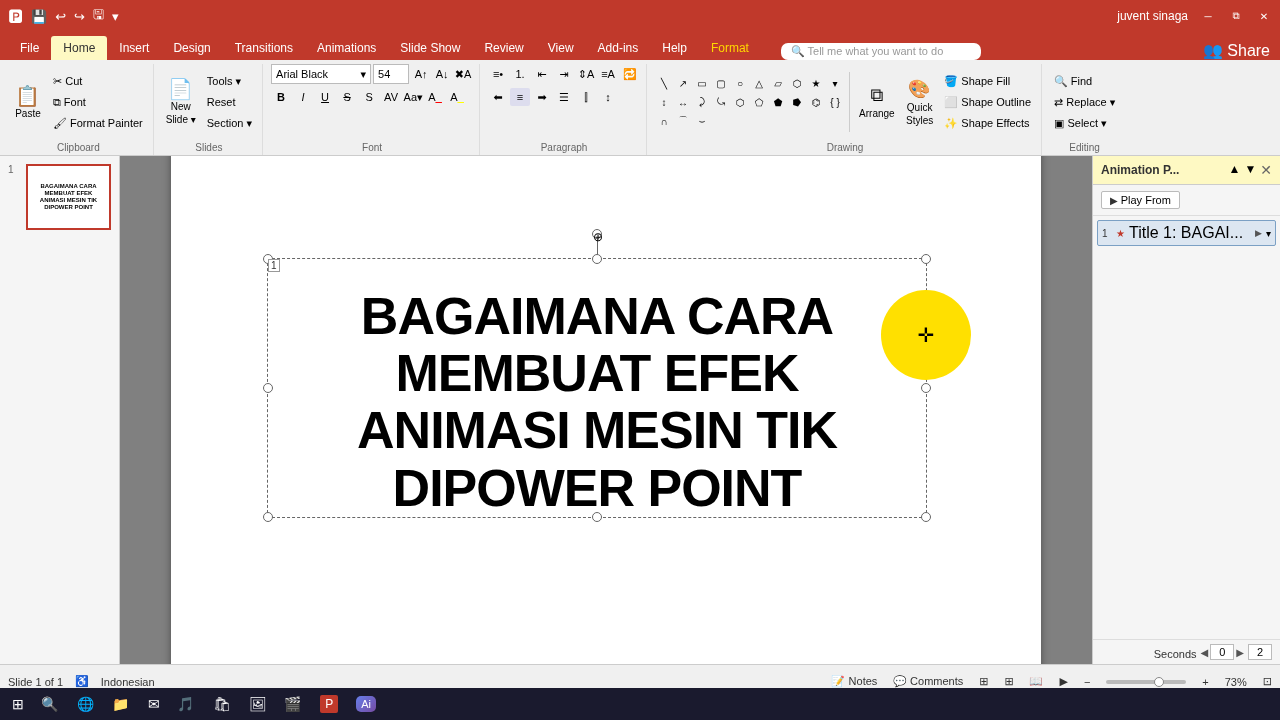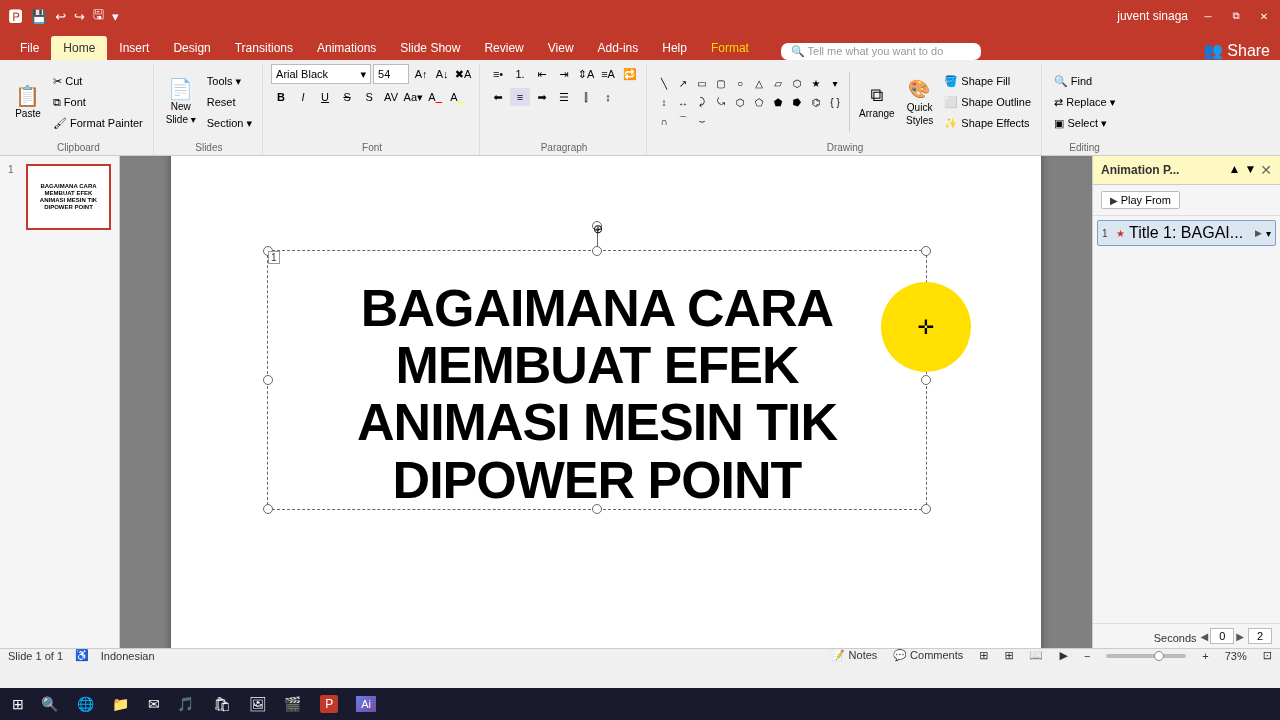--- a/index.html
+++ b/index.html
@@ -140,21 +140,21 @@
       display: flex; align-items: center; gap: 4px; padding: 3px 4px; background: #dce6f1; border: 1px solid #7ba0c4; border-radius: 2px; font-size: 11px; cursor: pointer;
     }
     .anim-star { color: #c0392b; font-size: 10px; }
     .anim-num { font-size: 10px; color: #333; min-width: 10px; }
     .anim-name { flex: 1; overflow: hidden; text-overflow: ellipsis; white-space: nowrap; font-size: 16px; }
     .anim-play-small { font-size: 9px; color: #555; cursor: pointer; }
     .anim-dropdown { font-size: 10px; cursor: pointer; }
 
     
     .status-bar {
-      height: 40px; background: #f0f0f0; border-top: 1px solid #ccc; display: flex; align-items: flex-start; justify-content: space-between; padding: 0 8px;
+      height: 24px; background: #f0f0f0; border-top: 1px solid #ccc; display: flex; align-items: flex-end; justify-content: space-between; padding: 0 8px;
     }
     .status-left { display: flex; align-items: center; gap: 12px; font-size: 11px; color: #333; }
     .status-right { display: flex; align-items: center; gap: 16px; font-size: 11px; color: #333; }
     .zoom-slider { width: 80px; height: 4px; background: #bbb; border-radius: 2px; position: relative; }
     .zoom-thumb { width: 10px; height: 10px; background: white; border: 1px solid #888; border-radius: 50%; position: absolute; top: -3px; left: 60%; }
 
     
     .taskbar {
       height: 32px; background: #1a1a2e; display: flex; align-items: center; padding: 0 4px; gap: 2px;
     }
@@ -498,15 +498,15 @@
   <div class="task-btn">
       <span class="task-icon">🖼</span>
     </div>
   <div class="task-btn">
       <span class="task-icon">🎬</span>
     </div>
   <div class="task-btn">
       <span style="background:#c0392b;color:white;font-size:12px;padding:2px 5px;border-radius:2px;">P</span>
     </div>
   <div class="task-btn">
-    <span style="background:linear-gradient(135deg,#667eea,#764ba2);color:white;font-size:11px;padding:2px 5px;border-radius:0;">Ai</span>
+    <span style="background:linear-gradient(135deg,#667eea,#764ba2);color:white;font-size:11px;padding:2px 5px;border-radius:5px;">Ai</span>
   </div>
 </div>
 
 </body></html>

